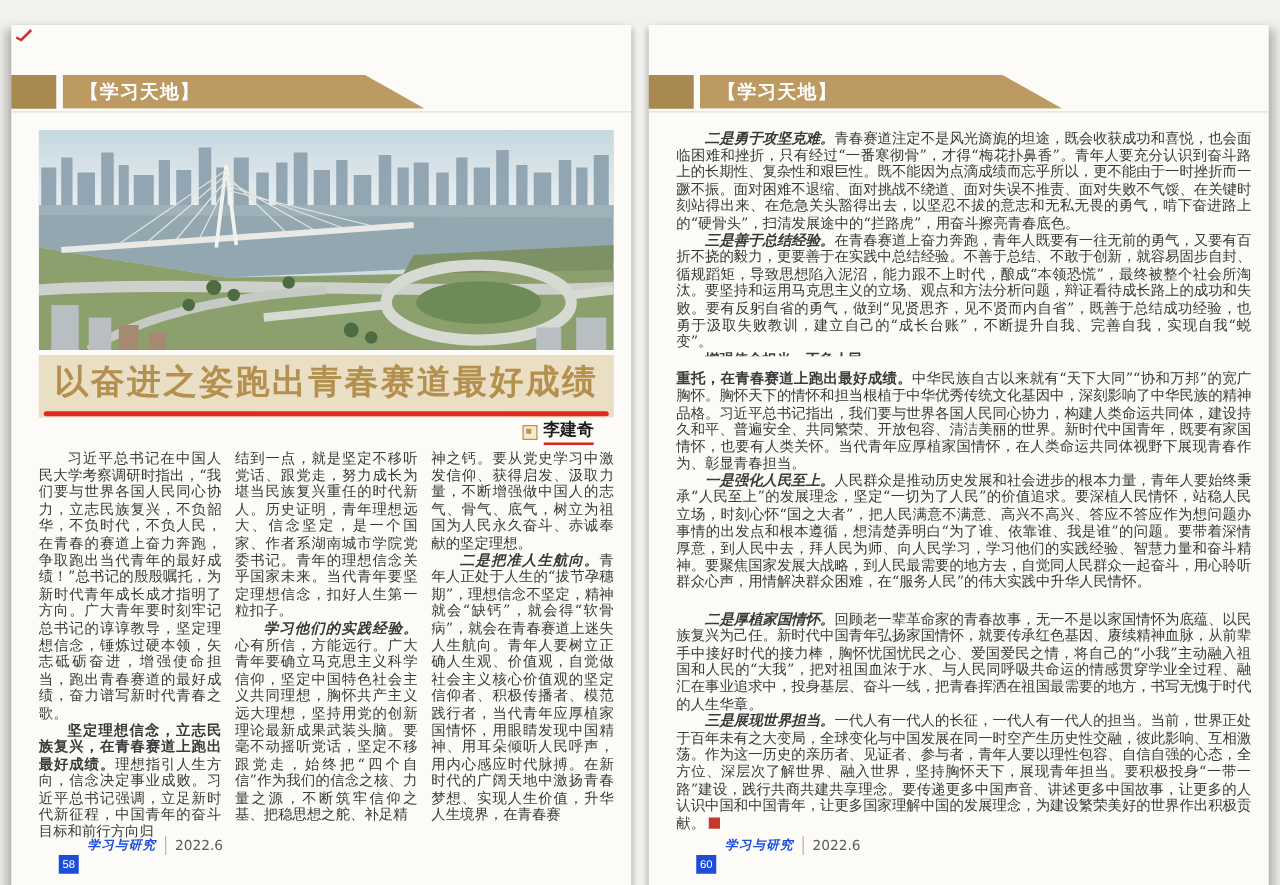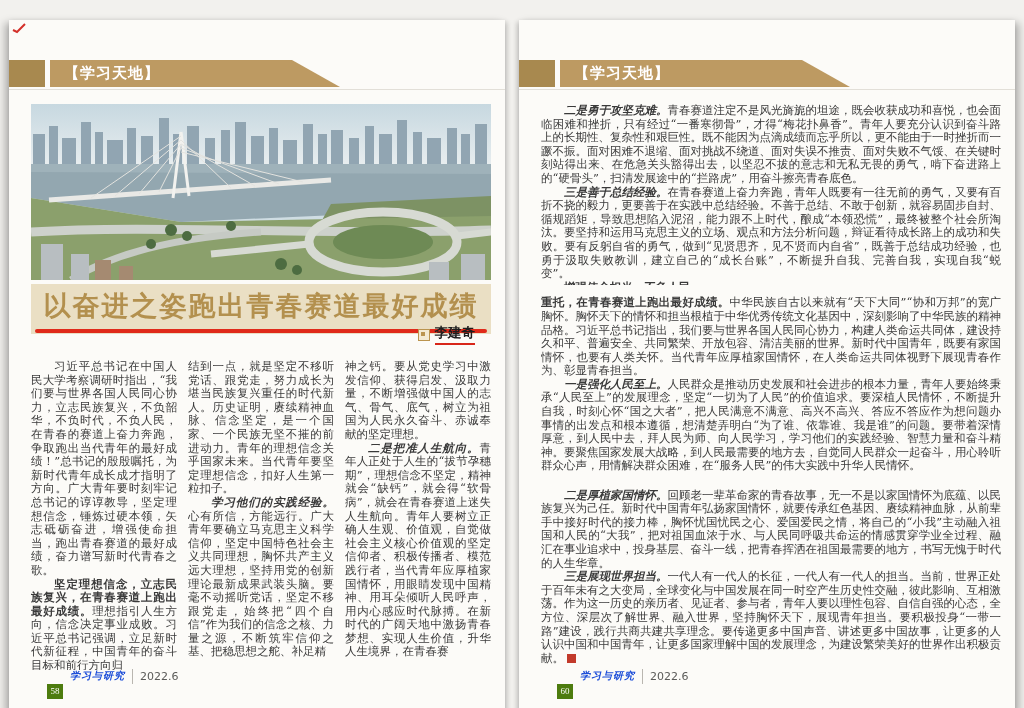--- a/index.html
+++ b/index.html
@@ -45,21 +45,21 @@
     background:#eadfc4; text-align:center;
   }
   .article-title {
     color:#b3904e; font-size:27px; font-weight:bold; letter-spacing:2px;
     line-height:44px; white-space:nowrap;
     font-family:"DejaVu Sans","Liberation Sans",sans-serif;
   }
   .title-underline { position:absolute; left:4px; right:4px; bottom:1px; height:4px; background:#e02a1a; border-radius:2px; }
 
   
-  .author-row { position:absolute; top:304px; right:30px; display:flex; align-items:center; gap:5px; }
+  .author-row { position:absolute; top:315px; right:30px; display:flex; align-items:center; gap:5px; }
   .author-icon { width:12px; height:12px; border:1.5px solid #bb944e; background:#f4ead2; position:relative; }
   .author-icon::after { content:""; position:absolute; left:2.5px; top:2.5px; width:4px; height:4px; background:#bb944e; }
   .author-name {
     font-size:13.5px; font-weight:bold; color:#1e1e1e;
     border-bottom:2.5px solid #d8261a; padding-bottom:1px;
   }
 
   
   .text-area { position:absolute; left:22px; right:14px; display:flex; gap:11px; overflow:hidden; }
   .page.left  .text-area { top:340px; bottom:42px; }
@@ -72,23 +72,23 @@
   .para.indent { text-indent:2em; }
   .lead { font-weight:bold; }
   .lead.ital { font-style:italic; }
   .para.attribution { text-align:right; margin-top:16px; font-size:11.5px; }
   .para.attribution span { text-decoration:underline; text-decoration-color:#d8261a; text-decoration-thickness:2px; text-underline-offset:3px; }
   .endmark { display:inline-block; width:9px; height:9px; background:#c23a2b; margin-left:3px; vertical-align:-1px; }
 
   
   .footer { position:absolute; left:38px; bottom:13px; display:flex; align-items:center; gap:7px; }
   .page-no {
-    min-width:16px; height:15px; background:#4d7c0f; color:#fff;
+    min-width:16px; height:15px; background:#1d4ed8; color:#fff;
     font-size:9px; line-height:15px; text-align:center; padding:0 1px;
-    font-family:Liberation Serif, serif;
+    font-family:Liberation Sans, sans-serif;
     margin-top:31px;
   }
   .journal-name { color:#1d4ed8; font-size:10px; font-weight:bold; font-style:italic; letter-spacing:1px; }
   .footer-divider { width:1px; height:15px; background:#b9b6b0; }
   .issue { color:#5a5a58; font-size:11px; font-family:"DejaVu Sans","Liberation Sans",sans-serif; }
 </style>
 </head>
 <body>
 
 <div class="spread">
@@ -209,21 +209,21 @@
       <span class="author-icon"></span>
       <span class="author-name">李建奇</span>
     </div>
 
     <div class="text-area" id="left-cols">
         <div class="col">
           <p class="para indent"><span>习近平总书记在中国人民大学考察调研时指出，“我们要与世界各国人民同心协力，立志民族复兴，不负韶华，不负时代，不负人民，在青春的赛道上奋力奔跑，争取跑出当代青年的最好成绩！”总书记的殷殷嘱托，为新时代青年成长成才指明了方向。广大青年要时刻牢记总书记的谆谆教导，坚定理想信念，锤炼过硬本领，矢志砥砺奋进，增强使命担当，跑出青春赛道的最好成绩，奋力谱写新时代青春之歌。</span></p>
           <p class="para indent"><span class="lead">坚定理想信念，立志民族复兴，在青春赛道上跑出最好成绩。</span><span>理想指引人生方向，信念决定事业成败。习近平总书记强调，立足新时代新征程，中国青年的奋斗目标和前行方向归</span></p>
         </div>
         <div class="col">
-          <p class="para"><span>结到一点，就是坚定不移听党话、跟党走，努力成长为堪当民族复兴重任的时代新人。历史证明，赓续精神血脉、信念坚定，是一个国家、一个民族无坚不摧的前进动力。青年的理想信念关乎国家未来。当代青年要坚定理想信念，扣好人生第一粒扣子。</span></p>
+          <p class="para"><span>结到一点，就是坚定不移听党话、跟党走，努力成长为堪当民族复兴重任的时代新人。历史证明，青年理想远大、信念坚定，是一个国家、作者系湖南城市学院党委书记。青年的理想信念关乎国家未来。当代青年要坚定理想信念，扣好人生第一粒扣子。</span></p>
           <p class="para indent"><span class="lead ital">学习他们的实践经验。</span><span>心有所信，方能远行。广大青年要确立马克思主义科学信仰，坚定中国特色社会主义共同理想，胸怀共产主义远大理想，坚持用党的创新理论最新成果武装头脑。要毫不动摇听党话，坚定不移跟党走，始终把“四个自信”作为我们的信念之核、力量之源，不断筑牢信仰之基、把稳思想之舵、补足精</span></p>
         </div>
         <div class="col">
           <p class="para"><span>神之钙。要从党史学习中激发信仰、获得启发、汲取力量，不断增强做中国人的志气、骨气、底气，树立为祖国为人民永久奋斗、赤诚奉献的坚定理想。</span></p>
           <p class="para indent"><span class="lead ital">二是把准人生航向。</span><span>青年人正处于人生的“拔节孕穗期”，理想信念不坚定，精神就会“缺钙”，就会得“软骨病”，就会在青春赛道上迷失人生航向。青年人要树立正确人生观、价值观，自觉做社会主义核心价值观的坚定信仰者、积极传播者、模范践行者，当代青年应厚植家国情怀，用眼睛发现中国精神、用耳朵倾听人民呼声，用内心感应时代脉搏。在新时代的广阔天地中激扬青春梦想、实现人生价值，升华人生境界，在青春赛</span></p>
         </div>
       </div>
 
     <div class="footer">
       <span class="page-no">58</span>
@@ -241,21 +241,21 @@
     <div class="header-rule"></div>
 
     <div class="text-area" id="right-cols">
         <div class="col">
           <p class="para indent"><span class="lead ital">二是勇于攻坚克难。</span><span>青春赛道注定不是风光旖旎的坦途，既会收获成功和喜悦，也会面临困难和挫折，只有经过“一番寒彻骨”，才得“梅花扑鼻香”。青年人要充分认识到奋斗路上的长期性、复杂性和艰巨性。既不能因为点滴成绩而忘乎所以，更不能由于一时挫折而一蹶不振。面对困难不退缩、面对挑战不绕道、面对失误不推责、面对失败不气馁、在关键时刻站得出来、在危急关头豁得出去，以坚忍不拔的意志和无私无畏的勇气，啃下奋进路上的“硬骨头”，扫清发展途中的“拦路虎”，用奋斗擦亮青春底色。</span></p>
           <p class="para indent"><span class="lead ital">三是善于总结经验。</span><span>在青春赛道上奋力奔跑，青年人既要有一往无前的勇气，又要有百折不挠的毅力，更要善于在实践中总结经验。不善于总结、不敢于创新，就容易固步自封、循规蹈矩，导致思想陷入泥沼，能力跟不上时代，酿成“本领恐慌”，最终被整个社会所淘汰。要坚持和运用马克思主义的立场、观点和方法分析问题，辩证看待成长路上的成功和失败。要有反躬自省的勇气，做到“见贤思齐，见不贤而内自省”，既善于总结成功经验，也勇于汲取失败教训，建立自己的“成长台账”，不断提升自我、完善自我，实现自我“蜕变”。</span></p>
           <p class="para indent"><span class="lead">增强使命担当，不负人民</span></p>
         </div>
         <div class="col">
           <p class="para"><span class="lead">重托，在青春赛道上跑出最好成绩。</span><span>中华民族自古以来就有“天下大同”“协和万邦”的宽广胸怀。胸怀天下的情怀和担当根植于中华优秀传统文化基因中，深刻影响了中华民族的精神品格。习近平总书记指出，我们要与世界各国人民同心协力，构建人类命运共同体，建设持久和平、普遍安全、共同繁荣、开放包容、清洁美丽的世界。新时代中国青年，既要有家国情怀，也要有人类关怀。当代青年应厚植家国情怀，在人类命运共同体视野下展现青春作为、彰显青春担当。</span></p>
-          <p class="para indent"><span class="lead ital">一是强化人民至上。</span><span>人民群众是推动历史发展和社会进步的根本力量，青年人要始终秉承“人民至上”的发展理念，坚定“一切为了人民”的价值追求。要深植人民情怀，不断提升自我，时刻心怀“国之大者”，把人民满意不满意、高兴不高兴、答应不答应作为想问题办事情的出发点和根本遵循，想清楚弄明白“为了谁、依靠谁、我是谁”的问题。要带着深情厚意，到人民中去，拜人民为师、向人民学习，学习他们的实践经验、智慧力量和奋斗精神。要聚焦国家发展大战略，到人民最需要的地方去，自觉同人民群众一起奋斗，用心聆听群众心声，用情解决群众困难，在“服务人民”的伟大实践中升华人民情怀。</span></p>
+          <p class="para indent"><span class="lead ital">一是强化人民至上。</span><span>人民群众是推动历史发展和社会进步的根本力量，青年人要始终秉承“人民至上”的发展理念，坚定“一切为了人民”的价值追求。要深植人民情怀，站稳人民立场，时刻心怀“国之大者”，把人民满意不满意、高兴不高兴、答应不答应作为想问题办事情的出发点和根本遵循，想清楚弄明白“为了谁、依靠谁、我是谁”的问题。要带着深情厚意，到人民中去，拜人民为师、向人民学习，学习他们的实践经验、智慧力量和奋斗精神。要聚焦国家发展大战略，到人民最需要的地方去，自觉同人民群众一起奋斗，用心聆听群众心声，用情解决群众困难，在“服务人民”的伟大实践中升华人民情怀。</span></p>
         </div>
         <div class="col">
           <p class="para indent"><span class="lead ital">二是厚植家国情怀。</span><span>回顾老一辈革命家的青春故事，无一不是以家国情怀为底蕴、以民族复兴为己任。新时代中国青年弘扬家国情怀，就要传承红色基因、赓续精神血脉，从前辈手中接好时代的接力棒，胸怀忧国忧民之心、爱国爱民之情，将自己的“小我”主动融入祖国和人民的“大我”，把对祖国血浓于水、与人民同呼吸共命运的情感贯穿学业全过程、融汇在事业追求中，投身基层、奋斗一线，把青春挥洒在祖国最需要的地方，书写无愧于时代的人生华章。</span></p>
           <p class="para indent"><span class="lead ital">三是展现世界担当。</span><span>一代人有一代人的长征，一代人有一代人的担当。当前，世界正处于百年未有之大变局，全球变化与中国发展在同一时空产生历史性交融，彼此影响、互相激荡。作为这一历史的亲历者、见证者、参与者，青年人要以理性包容、自信自强的心态，全方位、深层次了解世界、融入世界，坚持胸怀天下，展现青年担当。要积极投身“一带一路”建设，践行共商共建共享理念。要传递更多中国声音、讲述更多中国故事，让更多的人认识中国和中国青年，让更多国家理解中国的发展理念，为建设繁荣美好的世界作出积极贡献。</span><span class="endmark"></span></p>
           <p class="para attribution"><span>（作者系湖南城市学院党委书记）</span></p>
         </div>
       </div>
 
     <div class="footer">
       <span class="page-no">60</span>

